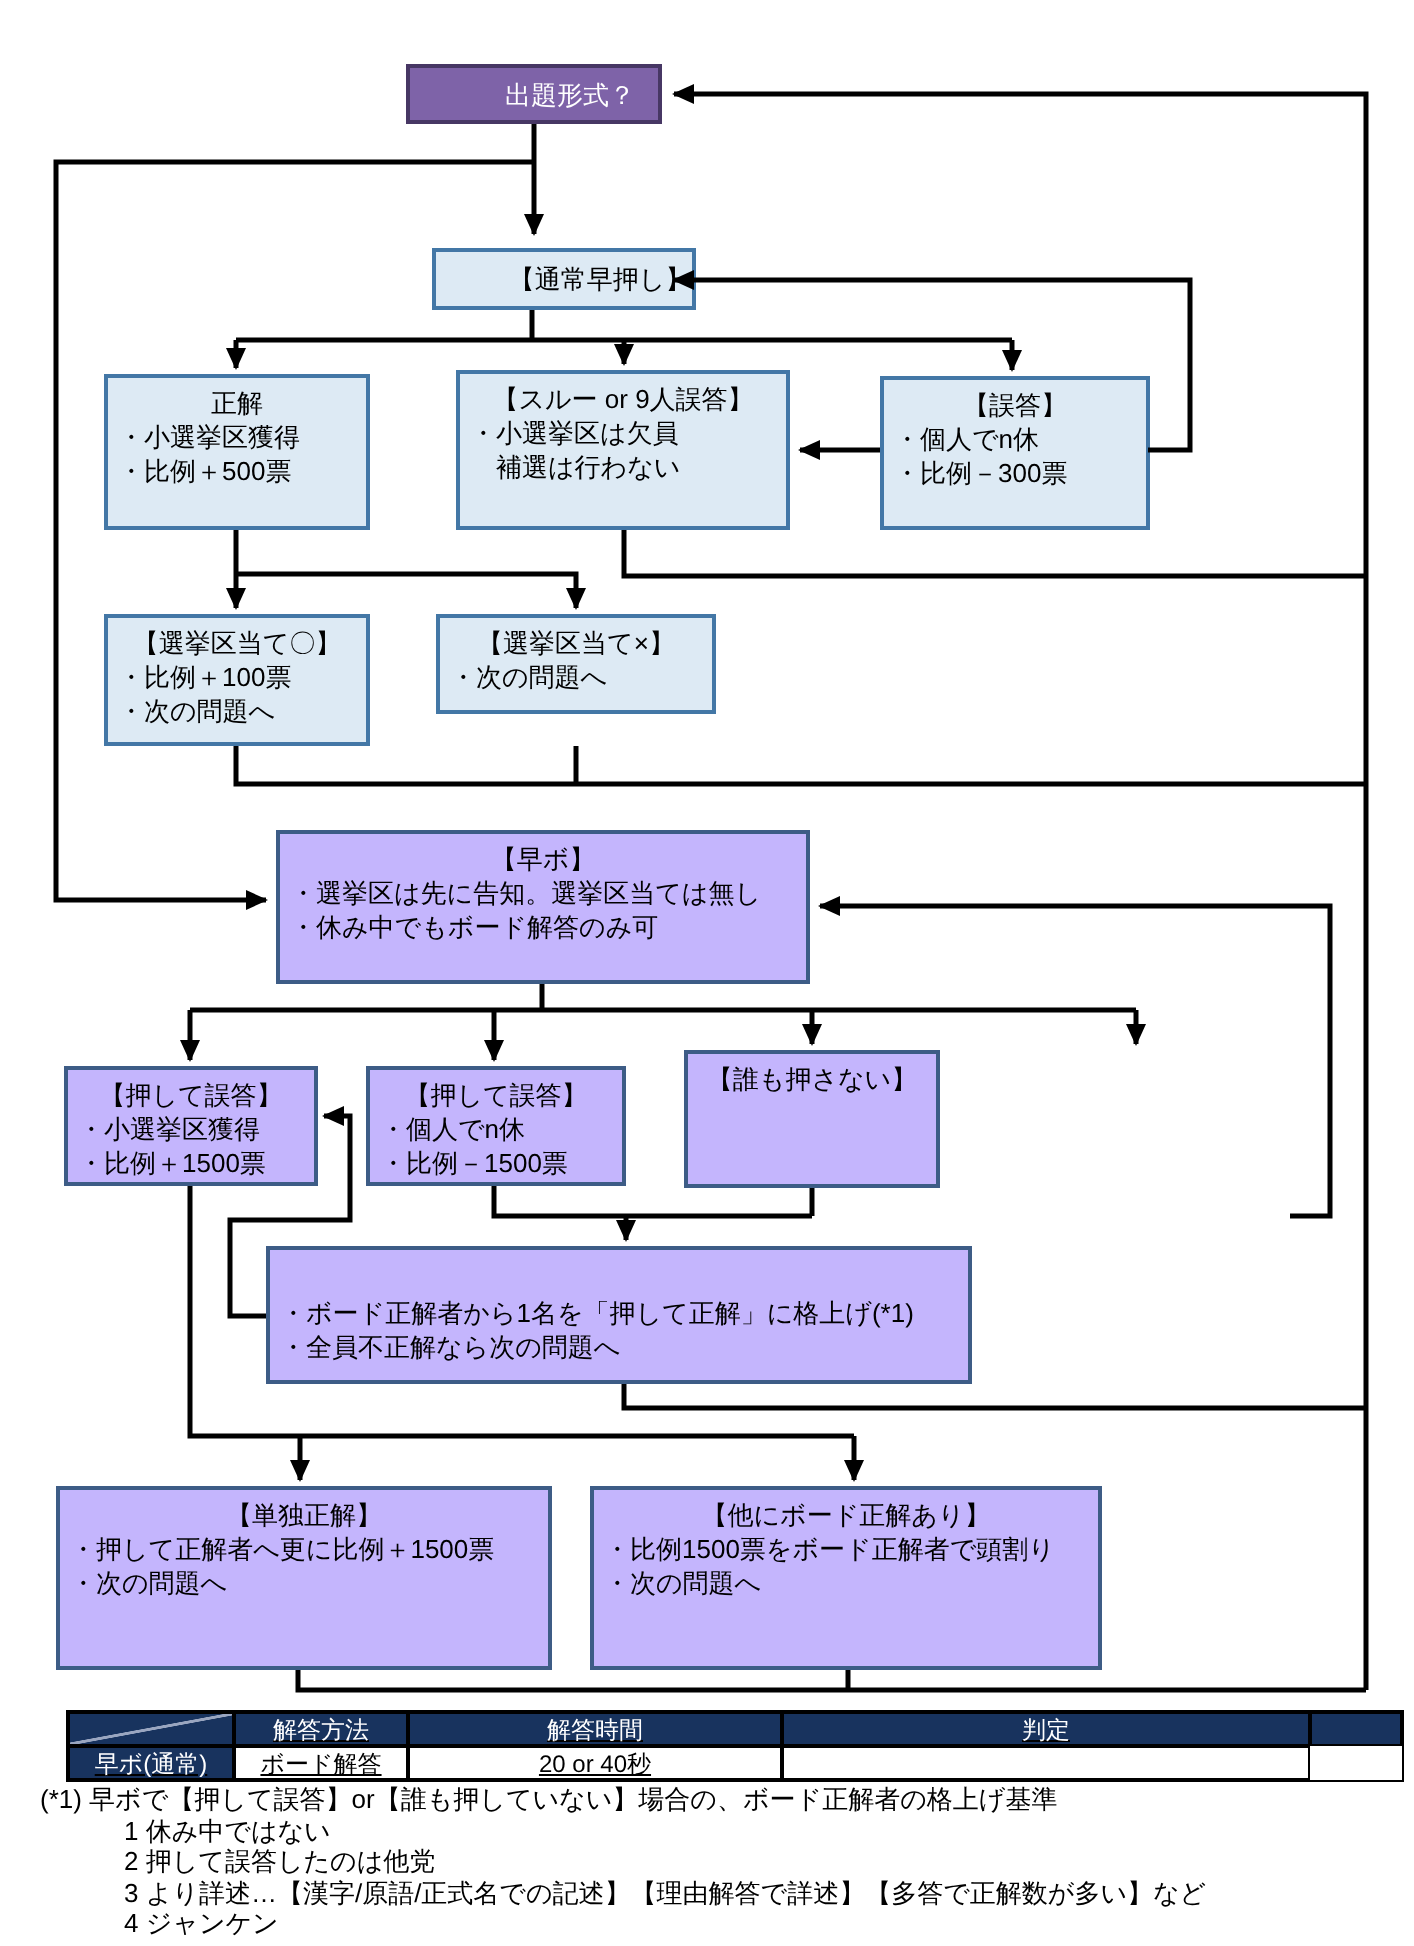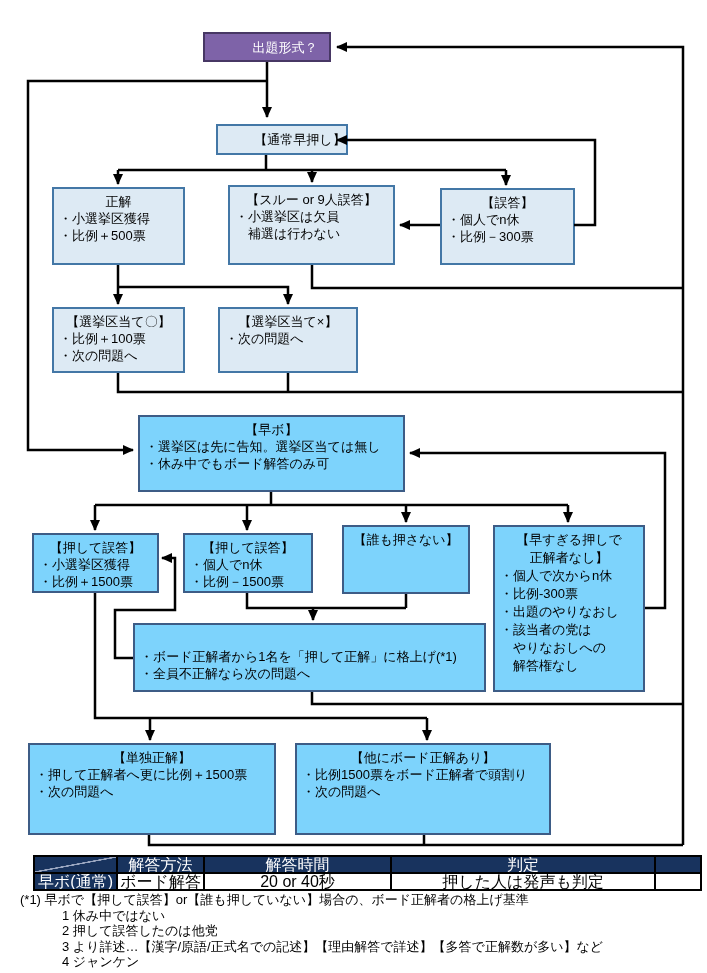--- a/index.html
+++ b/index.html
@@ -4,31 +4,31 @@
 <style>
   html,body{margin:0;padding:0;background:#ffffff;}
   #stage{
     position:relative;width:707px;height:973px;background:#ffffff;
     font-family:"Liberation Sans","DejaVu Sans",sans-serif;
     color:#000;overflow:hidden;
   }
   .box{position:absolute;box-sizing:border-box;font-size:13px;line-height:17px;z-index:2;}
   .purple{background:#7e63a8;border:2px solid #473764;color:#ffffff;}
   .blue{background:#ddeaf4;border:2px solid #4377a6;}
-  .peach{background:#7dd3fc;border:2px solid #3d5c86;}
+  .peach{background:#c4b5fd;border:2px solid #3d5c86;}
   .box-title{text-align:center;padding-top:4px;white-space:pre-wrap;}
   .box-line{text-align:left;padding-left:5px;white-space:pre-wrap;}
   .nowrap .box-line{white-space:pre;}
   .vcenter{display:flex;align-items:center;justify-content:center;padding-left:36px;}
   #connectors{position:absolute;left:0;top:0;z-index:3;pointer-events:none;}
   
   #rule-table{
     position:absolute;left:33px;top:855px;z-index:2;
     display:grid;grid-template-columns:83px 87px 187px 264px 46px;
-    grid-auto-rows:17px;border:1px solid #000;font-size:16px;line-height:16px;
+    grid-auto-rows:17px;border:1px solid #000;font-size:12px;line-height:16px;text-decoration:underline;
   }
   .tcell{box-sizing:border-box;border:1px solid #000;text-align:center;overflow:hidden;}
   .thead{background:#18335e;color:#ffffff;}
   .tcorner{
     background:
       linear-gradient(to bottom right,rgba(0,0,0,0) 47%,#9aa6c0 48%,#9aa6c0 52%,rgba(0,0,0,0) 53%),
       #18335e;
   }
   .tbody{background:#ffffff;color:#000;}
   
@@ -123,21 +123,21 @@
     <div class="box-line">・個人でn休</div>
     <div class="box-line">・比例－300票</div>
   </div>
 
   <div class="box blue" style="left:52px;top:307px;width:133px;height:66px;">
     <div class="box-title">【選挙区当て〇】</div>
     <div class="box-line">・比例＋100票</div>
     <div class="box-line">・次の問題へ</div>
   </div>
 
-  <div class="box blue" style="left:218px;top:307px;width:140px;height:66px;">
+  <div class="box blue" style="left:218px;top:307px;width:140px;height:50px;">
     <div class="box-title">【選挙区当て×】</div>
     <div class="box-line">・次の問題へ</div>
   </div>
 
   <div class="box peach" style="left:138px;top:415px;width:267px;height:77px;">
     <div class="box-title">【早ボ】</div>
     <div class="box-line">・選挙区は先に告知。選挙区当ては無し</div>
     <div class="box-line">・休み中でもボード解答のみ可</div>
   </div>
 
@@ -150,30 +150,20 @@
   <div class="box peach" style="left:183px;top:533px;width:130px;height:60px;">
     <div class="box-title">【押して誤答】</div>
     <div class="box-line">・個人でn休</div>
     <div class="box-line">・比例－1500票</div>
   </div>
 
   <div class="box peach" style="left:342px;top:525px;width:128px;height:69px;">
     <div class="box-title">【誰も押さない】</div>
   </div>
 
-  <div class="box peach" style="left:493px;top:525px;width:152px;height:167px;line-height:18px;">
-    <div class="box-title">【早すぎる押しで
-正解者なし】</div>
-    <div class="box-line">・個人で次からn休</div>
-    <div class="box-line">・比例-300票</div>
-    <div class="box-line">・出題のやりなおし</div>
-    <div class="box-line">・該当者の党は</div>
-    <div class="box-line">　やりなおしへの</div>
-    <div class="box-line">　解答権なし</div>
-  </div>
 
   <div class="box peach nowrap" style="left:133px;top:623px;width:353px;height:69px;padding-top:23px;">
     <div class="box-line">・ボード正解者から1名を「押して正解」に格上げ(*1)</div>
     <div class="box-line">・全員不正解なら次の問題へ</div>
   </div>
 
   <div class="box peach" style="left:28px;top:743px;width:248px;height:92px;">
     <div class="box-title">【単独正解】</div>
     <div class="box-line">・押して正解者へ更に比例＋1500票</div>
     <div class="box-line">・次の問題へ</div>
@@ -187,21 +177,20 @@
 
   <div id="rule-table">
     <div class="tcell thead tcorner"></div>
     <div class="tcell thead">解答方法</div>
     <div class="tcell thead">解答時間</div>
     <div class="tcell thead">判定</div>
     <div class="tcell thead"></div>
     <div class="tcell thead">早ボ(通常)</div>
     <div class="tcell tbody">ボード解答</div>
     <div class="tcell tbody">20 or 40秒</div>
-    <div class="tcell tbody">押した人は発声も判定</div>
     <div class="tcell tbody"></div>
   </div>
 
   <div id="notes">
     <div>(*1) 早ボで【押して誤答】or【誰も押していない】場合の、ボード正解者の格上げ基準</div>
     <div class="note-item">1 休み中ではない</div>
     <div class="note-item">2 押して誤答したのは他党</div>
     <div class="note-item">3 より詳述…【漢字/原語/正式名での記述】【理由解答で詳述】【多答で正解数が多い】など</div>
     <div class="note-item">4 ジャンケン</div>
   </div>

